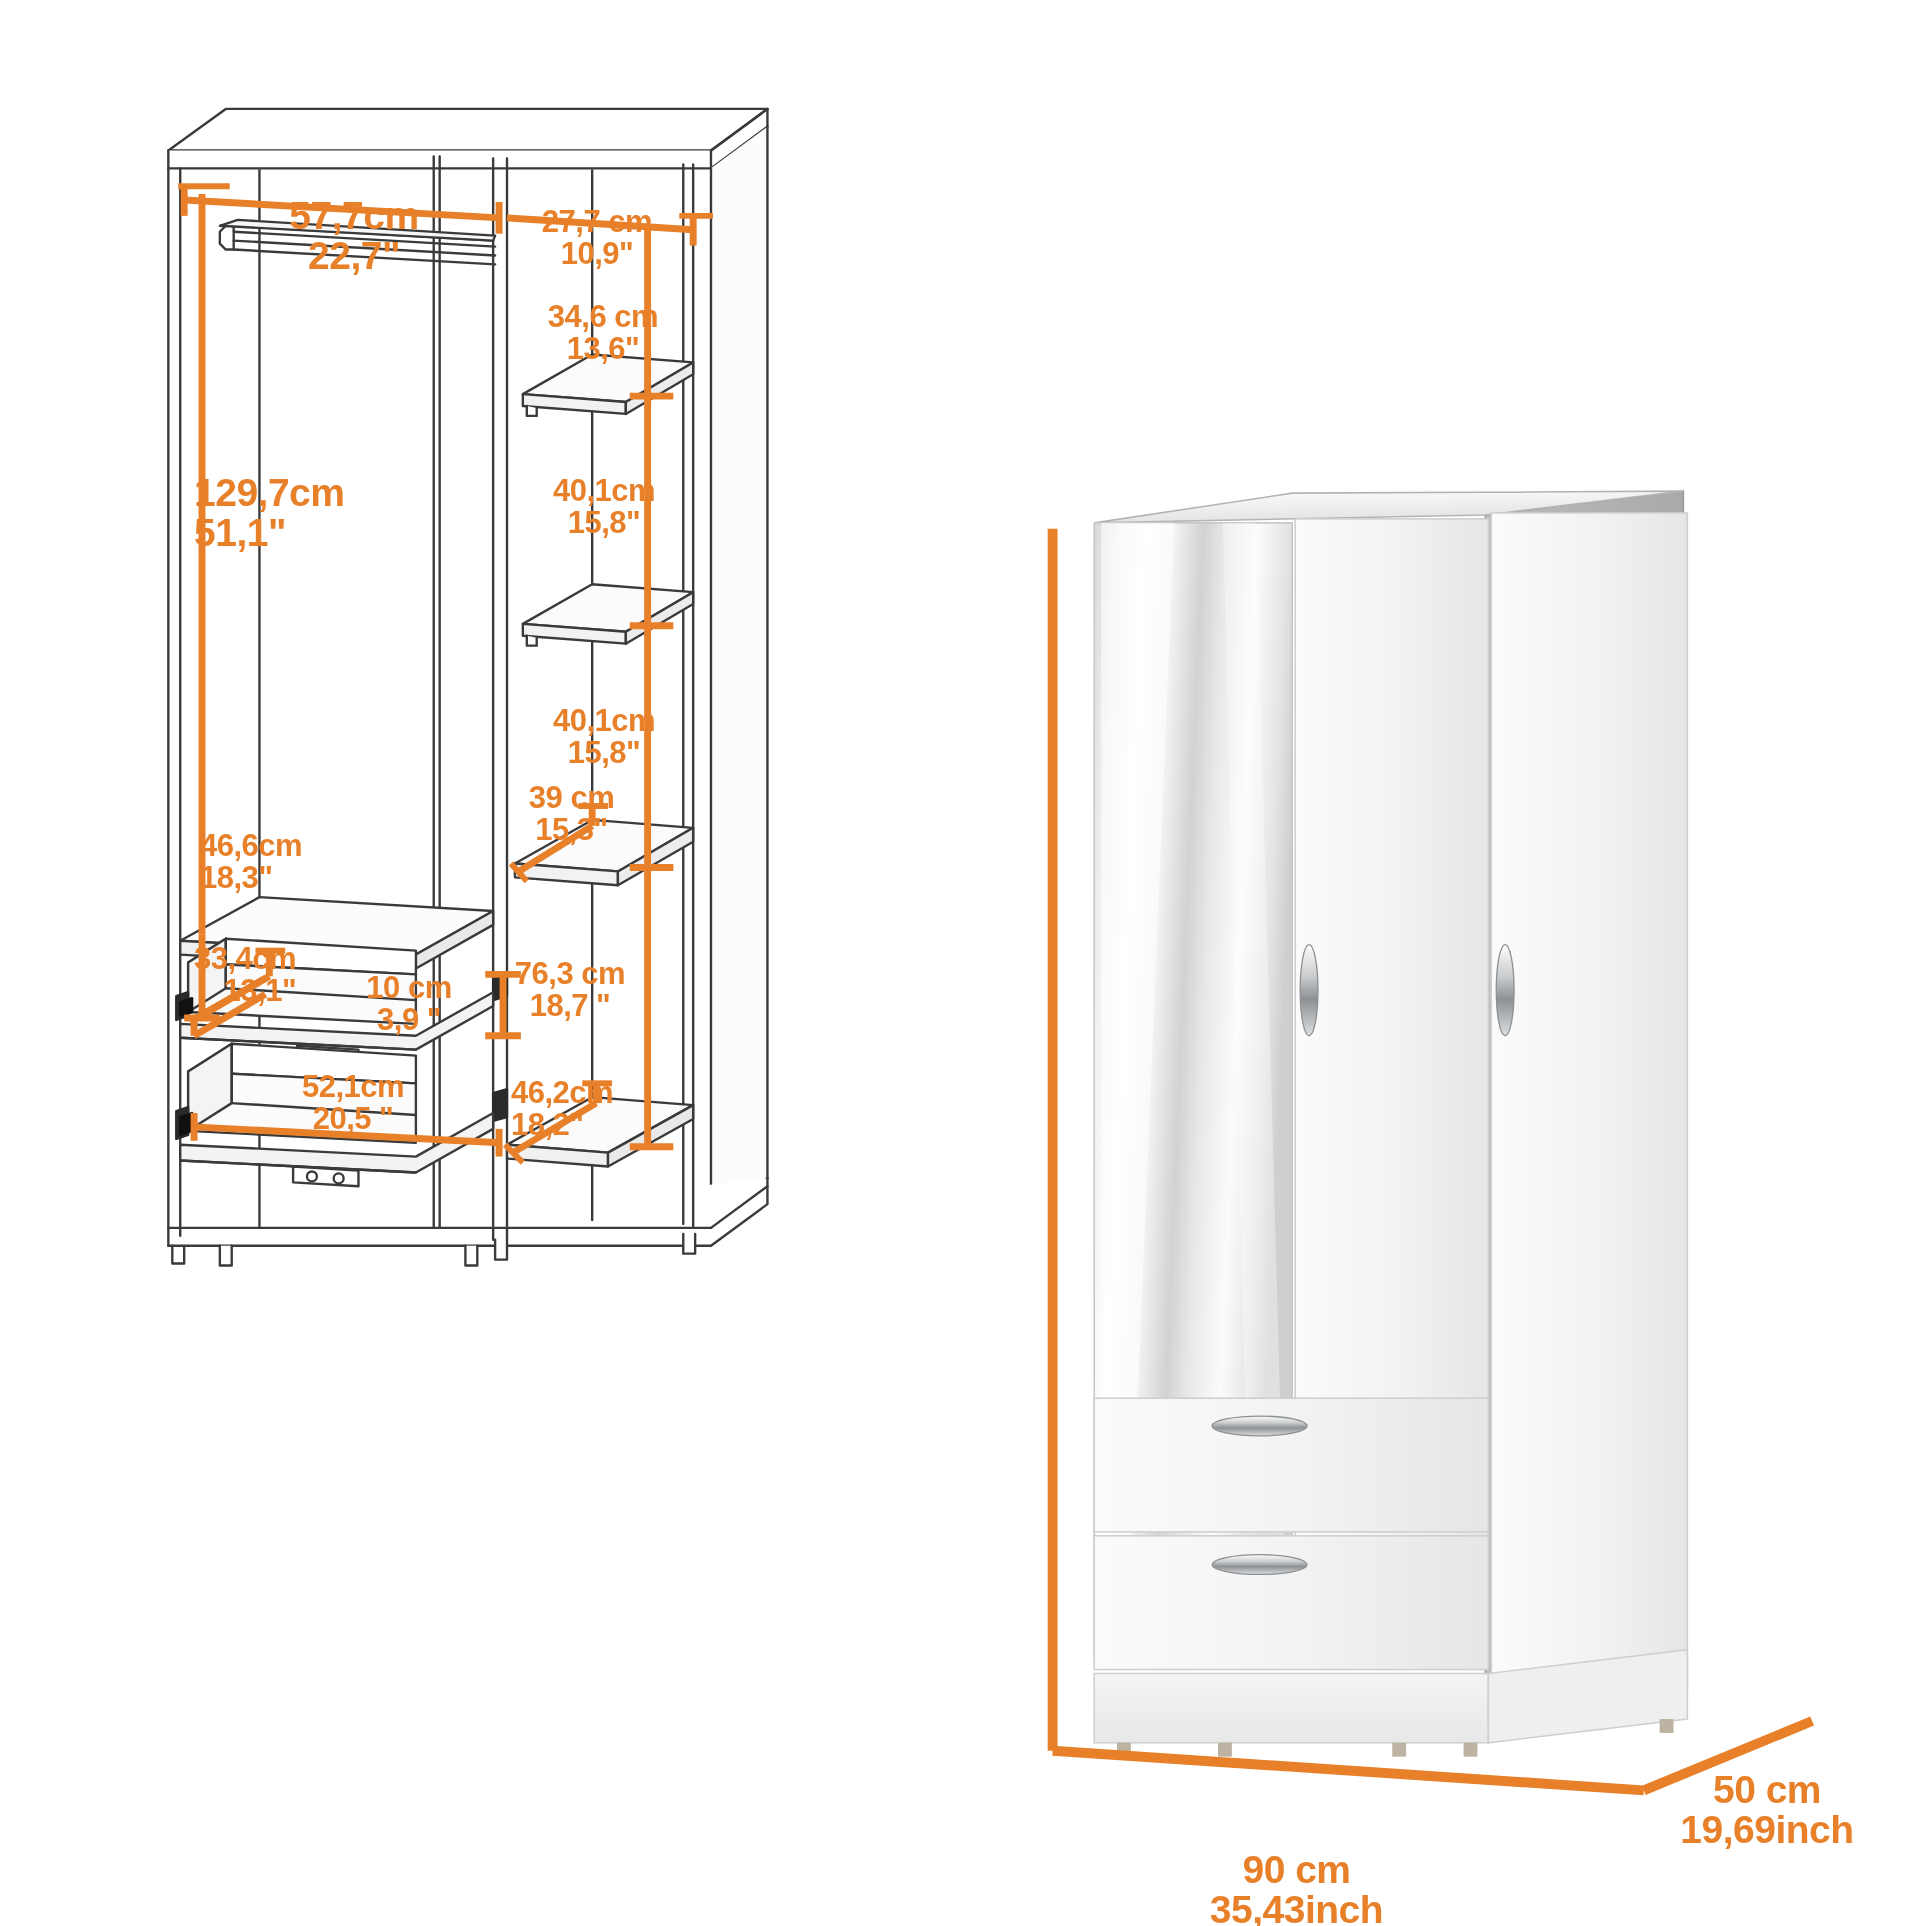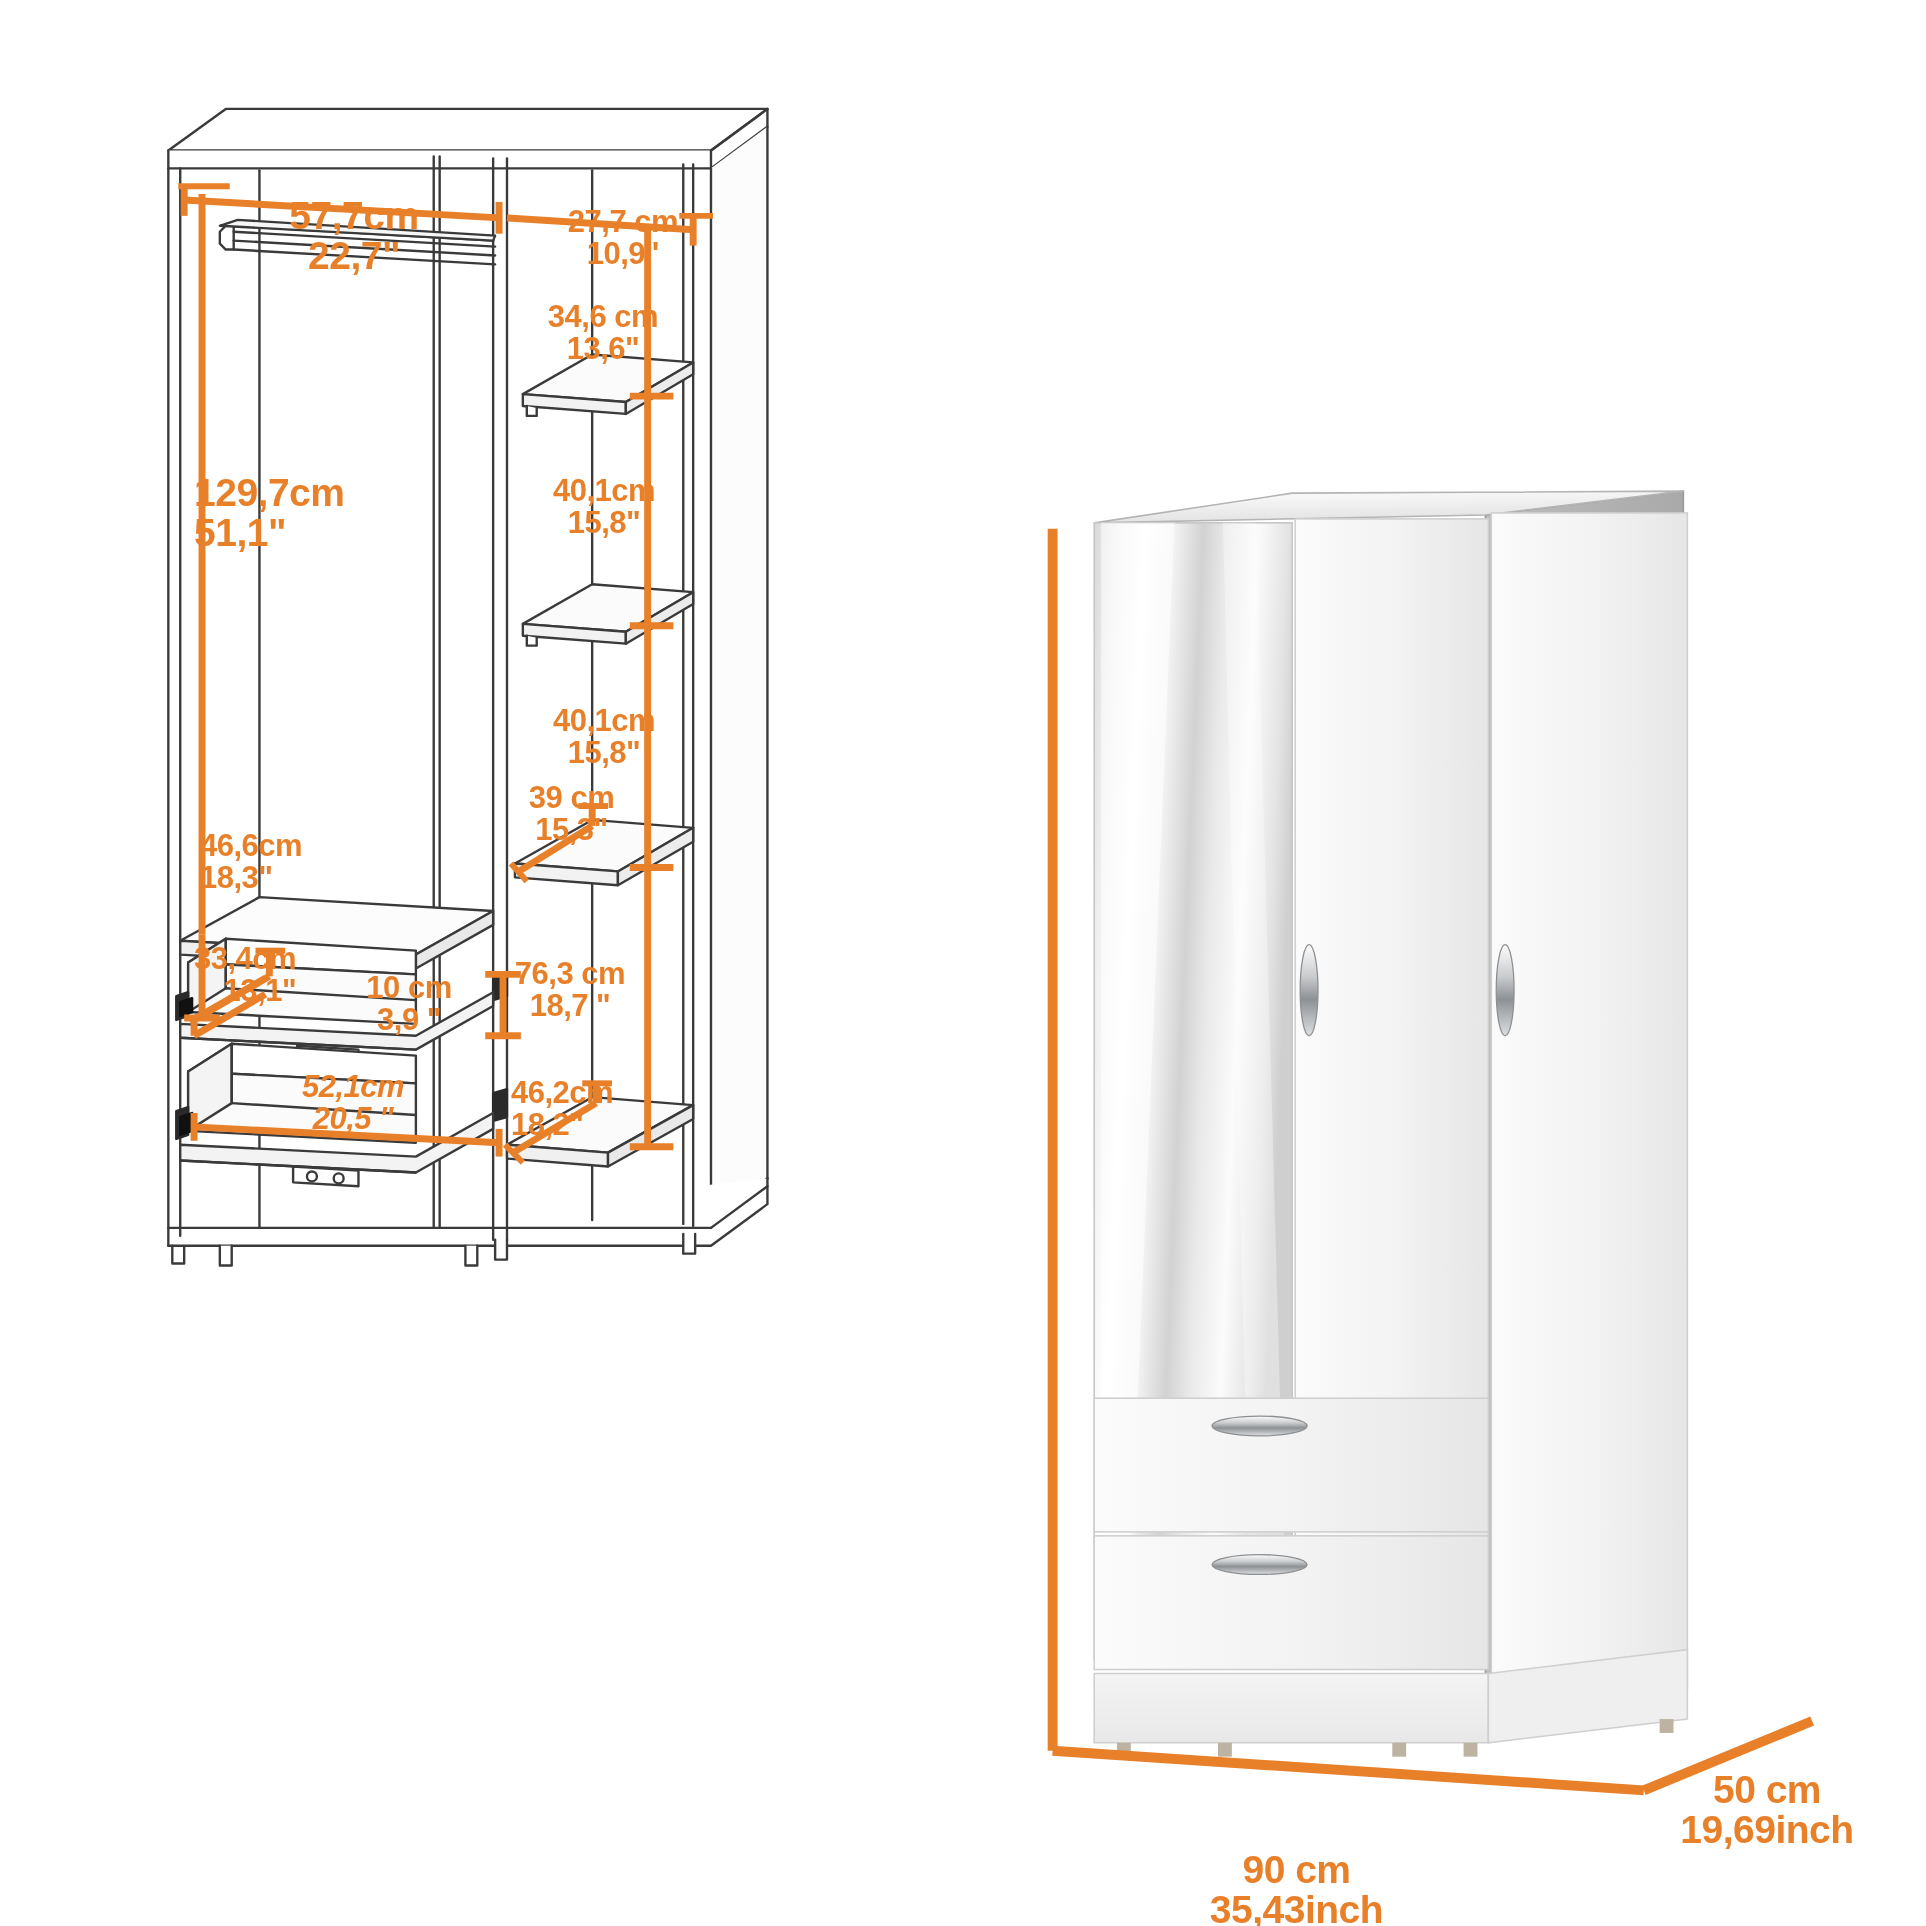--- a/index.html
+++ b/index.html
@@ -244,21 +244,21 @@
       <line x1="588" y1="1094" x2="618" y2="1094" stroke-width="6"></line>
       <line x1="510" y1="1156" x2="528" y2="1174" stroke-width="6"></line>
     </g>
   </svg>
 
   <div class="dim-label lbl-lg ta-c" style="left:255px; top:196px; width:198px;">
     <span>57,7cm</span>
     <span class="l2">22,7"</span>
   </div>
 
-  <div class="dim-label lbl-md ta-c" style="left:539px; top:206px; width:168px;text-align:center;">
+  <div class="dim-label lbl-md ta-c" style="left:513px; top:206px; width:168px;text-align:center;">
     <span>27,7 cm</span>
     <span class="l2">10,9"</span>
   </div>
 
   <div class="dim-label lbl-lg" style="left:194px; top:473px;">
     <span>129,7cm</span>
     <span class="l2">51,1"</span>
   </div>
 
   <div class="dim-label lbl-md ta-c" style="left:519px; top:301px; width:168px;">
@@ -289,21 +289,21 @@
   <div class="dim-label lbl-md" style="left:194px; top:943px;text-align:right;">
     <span>33,4cm</span>
     <span class="l2">13,1"</span>
   </div>
 
   <div class="dim-label lbl-md ta-r" style="left:327px; top:972px; width:164px;">
     <span>10 cm</span>
     <span class="l2">3,9 "</span>
   </div>
 
-  <div class="dim-label lbl-md ta-c" style="left:259px; top:1071px; width:188px;font-style:italic;">
+  <div class="dim-label lbl-md ta-c" style="left:259px; top:1071px; width:188px;">
     <span>52,1cm</span>
     <span class="l2">20,5 "</span>
   </div>
 
   <div class="dim-label lbl-md ta-r" style="left:483px; top:958px; width:174px;">
     <span>76,3 cm</span>
     <span class="l2">18,7 "</span>
   </div>
 
   <div class="dim-label lbl-md" style="left:511px; top:1077px;">

